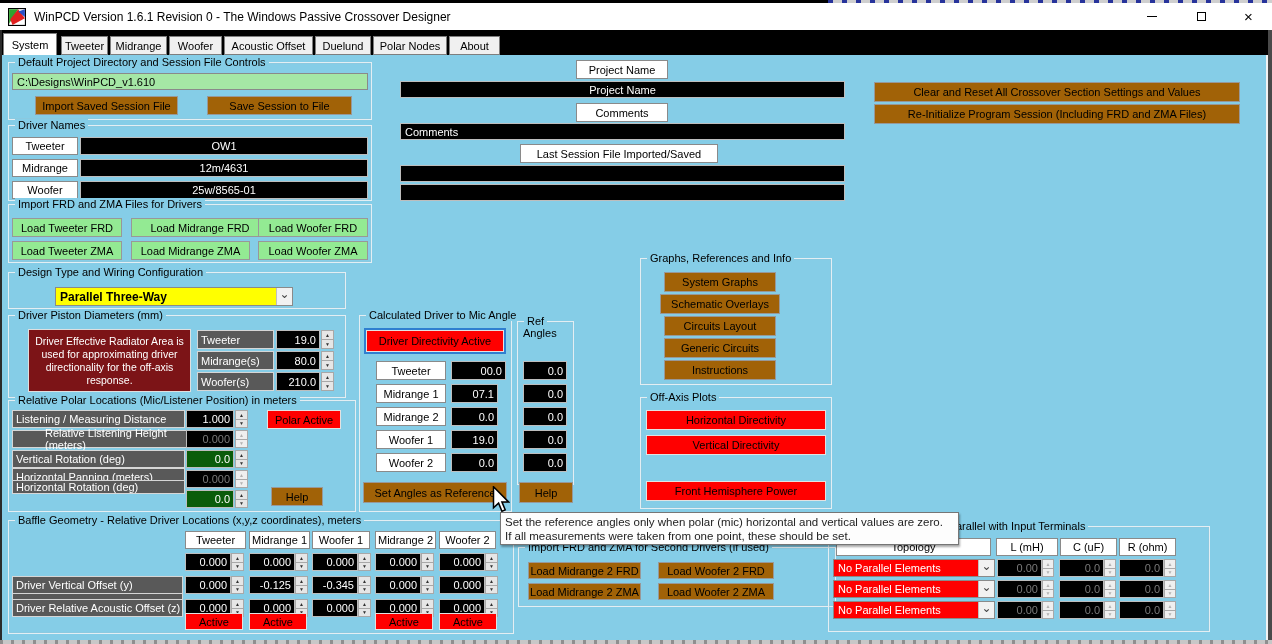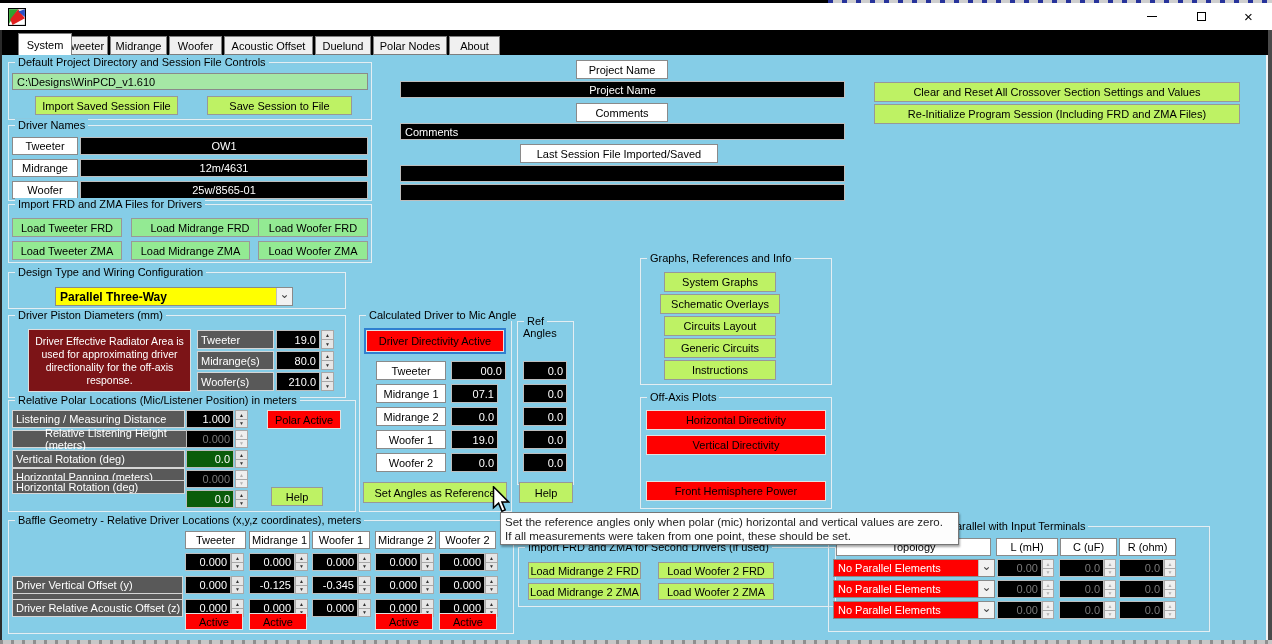--- a/index.html
+++ b/index.html
@@ -30,21 +30,21 @@
   .gt { position:absolute; top:-7px; left:6px; background:var(--blue); padding:0 3px; white-space:nowrap; }
   
   .bf { background:#000; color:#fff; border:1px solid #bdbdbd; display:flex; align-items:center; overflow:hidden; }
   .bf.center { justify-content:center; }
   .bf.right { justify-content:flex-end; padding-right:3px; }
   .bf.left { padding-left:4px; }
   .bf.dim { color:#7a7a7a; }
   .bf.greenbg { background:#0a5c0a; }
   .wl { background:#fff; border:1px solid #8a8a8a; display:flex; align-items:center; justify-content:center; }
   .dl { background:#595959; color:#fff; border:1px solid #d6d6d6; display:flex; align-items:center; padding-left:3px; }
-  .btn { background:#bef264; border:1px solid #989898; display:flex; align-items:center; justify-content:center; cursor:default; }
+  .btn { background:#a16207; border:1px solid #989898; display:flex; align-items:center; justify-content:center; cursor:default; }
   .btn.green { background:#93ea93; }
   .btn.red { background:#f00; border:1px solid #e2e2e2; }
   .focusring { outline:2px solid #2f7fd0; outline-offset:0; }
   .dirfield { background:#a5e7a5; border:1px solid #8a8a8a; display:flex; align-items:center; padding-left:4px; }
   .infobox { background:#7c1417; color:#fff; border:1px solid #dfdfdf; display:flex; align-items:center; justify-content:center; text-align:center; font-size:10.5px; line-height:13px; padding:2px; }
   
   .spin { display:flex; flex-direction:column; }
   .spin i { flex:1; background:#e6e6e6; border:1px solid #a8a8a8; display:flex; align-items:center; justify-content:center; font-style:normal; color:#333; }
   .spin i + i { border-top:none; }
   .spin .up::before { content:"▲"; font-size:5px; }
@@ -68,32 +68,33 @@
   <div class="a ts1"></div>
   <div class="a ts2"></div>
 
   <div class="a titlebar"></div>
   <svg class="a appicon" viewBox="0 0 16 16">
     <rect x="0.5" y="0.5" width="15" height="15" fill="#ffffff" stroke="#000000"></rect>
     <polygon points="1,1 9,1 1,14" fill="#2fa32f"></polygon>
     <polygon points="9,1 15,9 4,15 2,10" fill="#e02020"></polygon>
     <polygon points="9,3 15,1 15,8" fill="#2a50c8"></polygon>
   </svg>
+  <div class="a title-text">WinPCD Version 1.6.1 Revision 0 - The Windows Passive Crossover Designer</div>
   <div class="a wbtn" style="left:1129px;">
       <span class="min-glyph"></span>
     </div>
   <div class="a wbtn" style="left:1179px;">
       <span class="max-glyph"></span>
     </div>
   <div class="a wbtn" style="left:1226px;">
       <span class="close-glyph">×</span>
     </div>
 
   <div class="a tabstrip"></div>
-  <div class="a tab active" style="left:18px;width:54px;">System</div>
+  <div class="a tab active" style="left:3px;width:54px;">System</div>
   <div class="a tab" style="left:61px;width:47px;">Tweeter</div>
   <div class="a tab" style="left:110px;width:57px;">Midrange</div>
   <div class="a tab" style="left:169px;width:53px;">Woofer</div>
   <div class="a tab" style="left:224px;width:89px;">Acoustic Offset</div>
   <div class="a tab" style="left:315px;width:56px;">Duelund</div>
   <div class="a tab" style="left:373px;width:74px;">Polar Nodes</div>
   <div class="a tab" style="left:449px;width:51px;">About</div>
 
   <div class="a client"></div>
 

